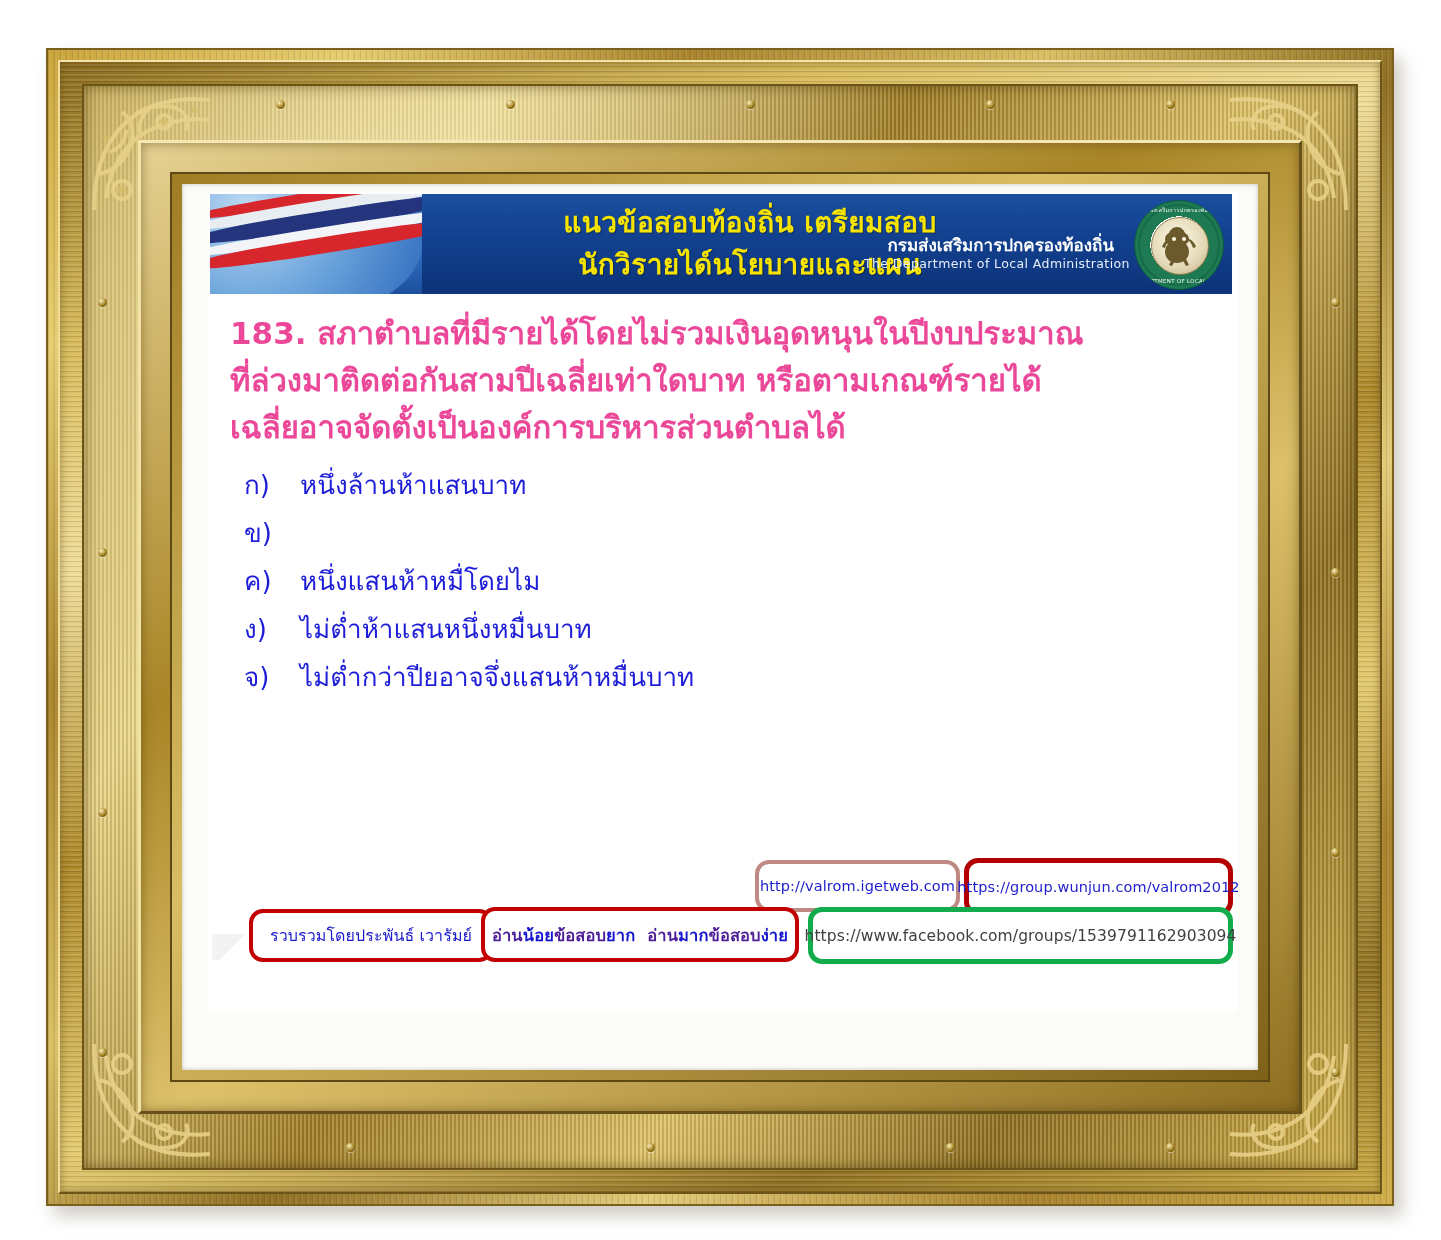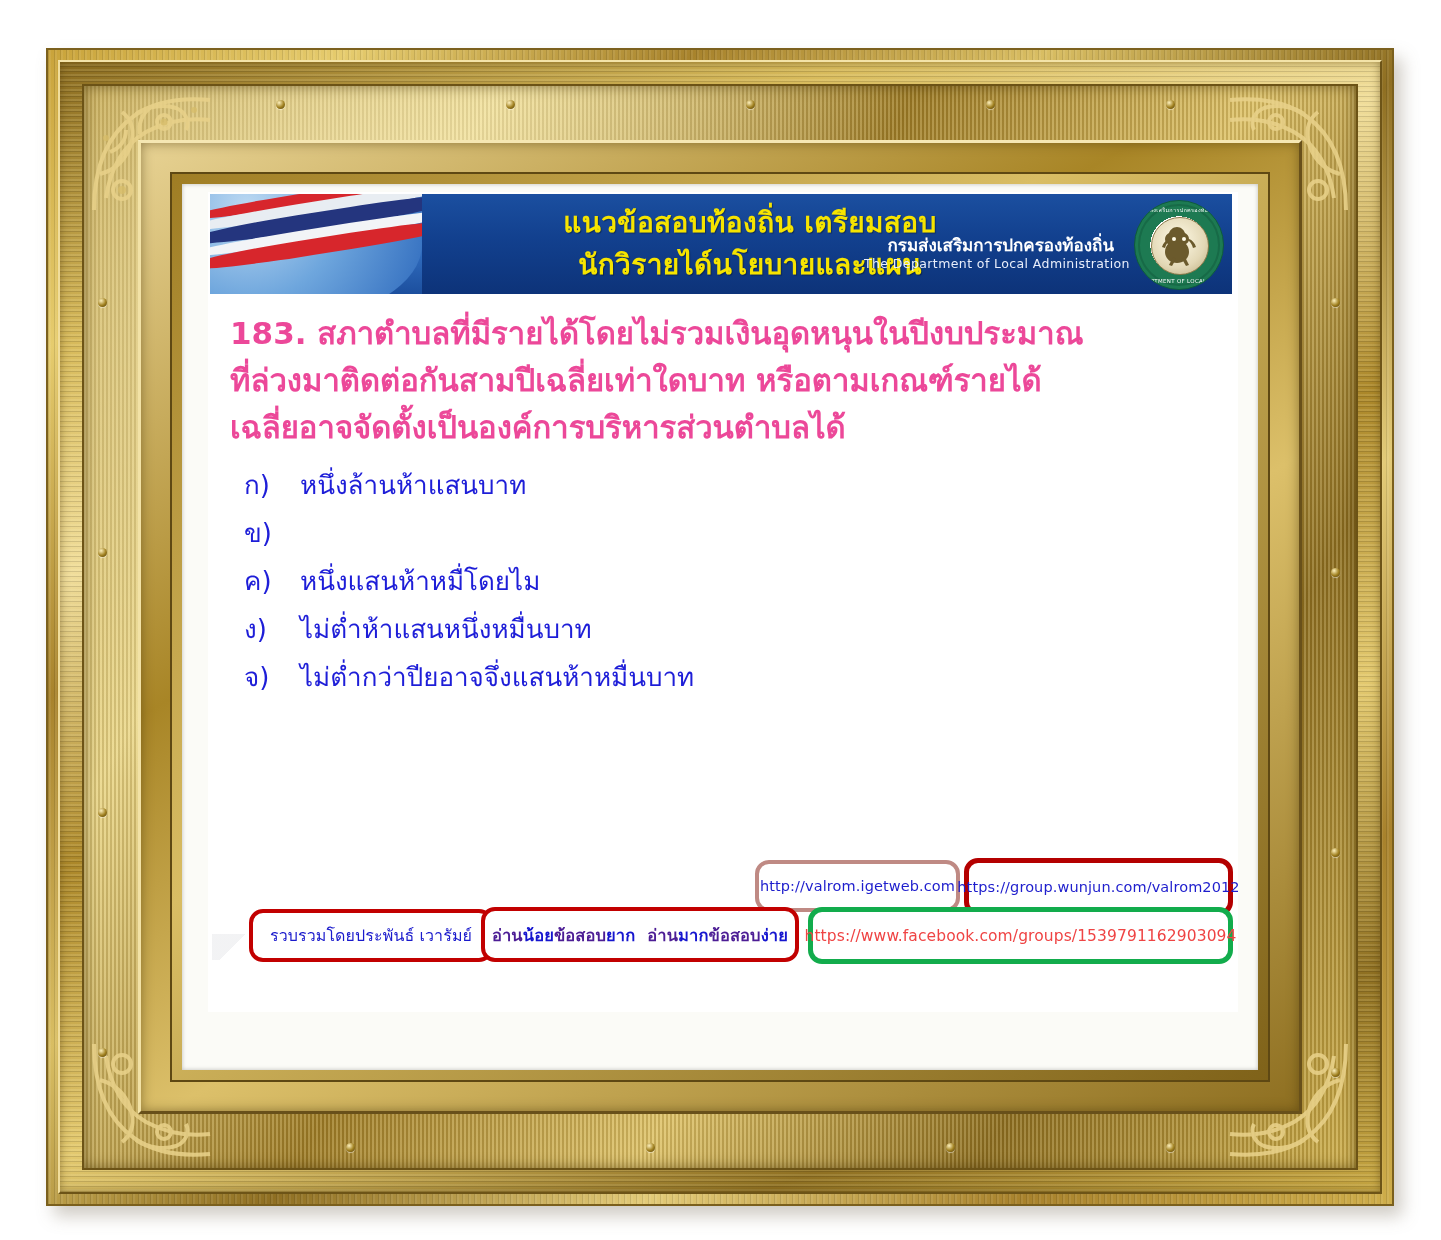--- a/index.html
+++ b/index.html
@@ -186,21 +186,21 @@
   #box-author{
     left:20px;top:717px;width:236px;height:45px;
     border:4px solid #c20000;color:#1a1acc;font-weight:normal;font-size:16px;margin-left:21px;
   }
   #box-slogan{
     left:273px;top:715px;width:310px;height:47px;
     border:4px solid #c20000;font-weight:bold;font-size:16.5px;
   }
   #box-facebook{
     left:600px;top:715px;width:415px;height:47px;
-    border:5px solid #12ac4c;color:#ef4444;font-size:15.5px;
+    border:5px solid #12ac4c;color:#404040;font-size:15.5px;
   }
   .sg-red{color:#4c1d95;}
   .sg-blue{color:#1515cf;}
   .sg-gap{display:inline-block;width:12px;}
 </style>
 </head>
 <body>
 
 <div id="frame-wrap">
   <div class="frame-layer gold-outer"></div>

